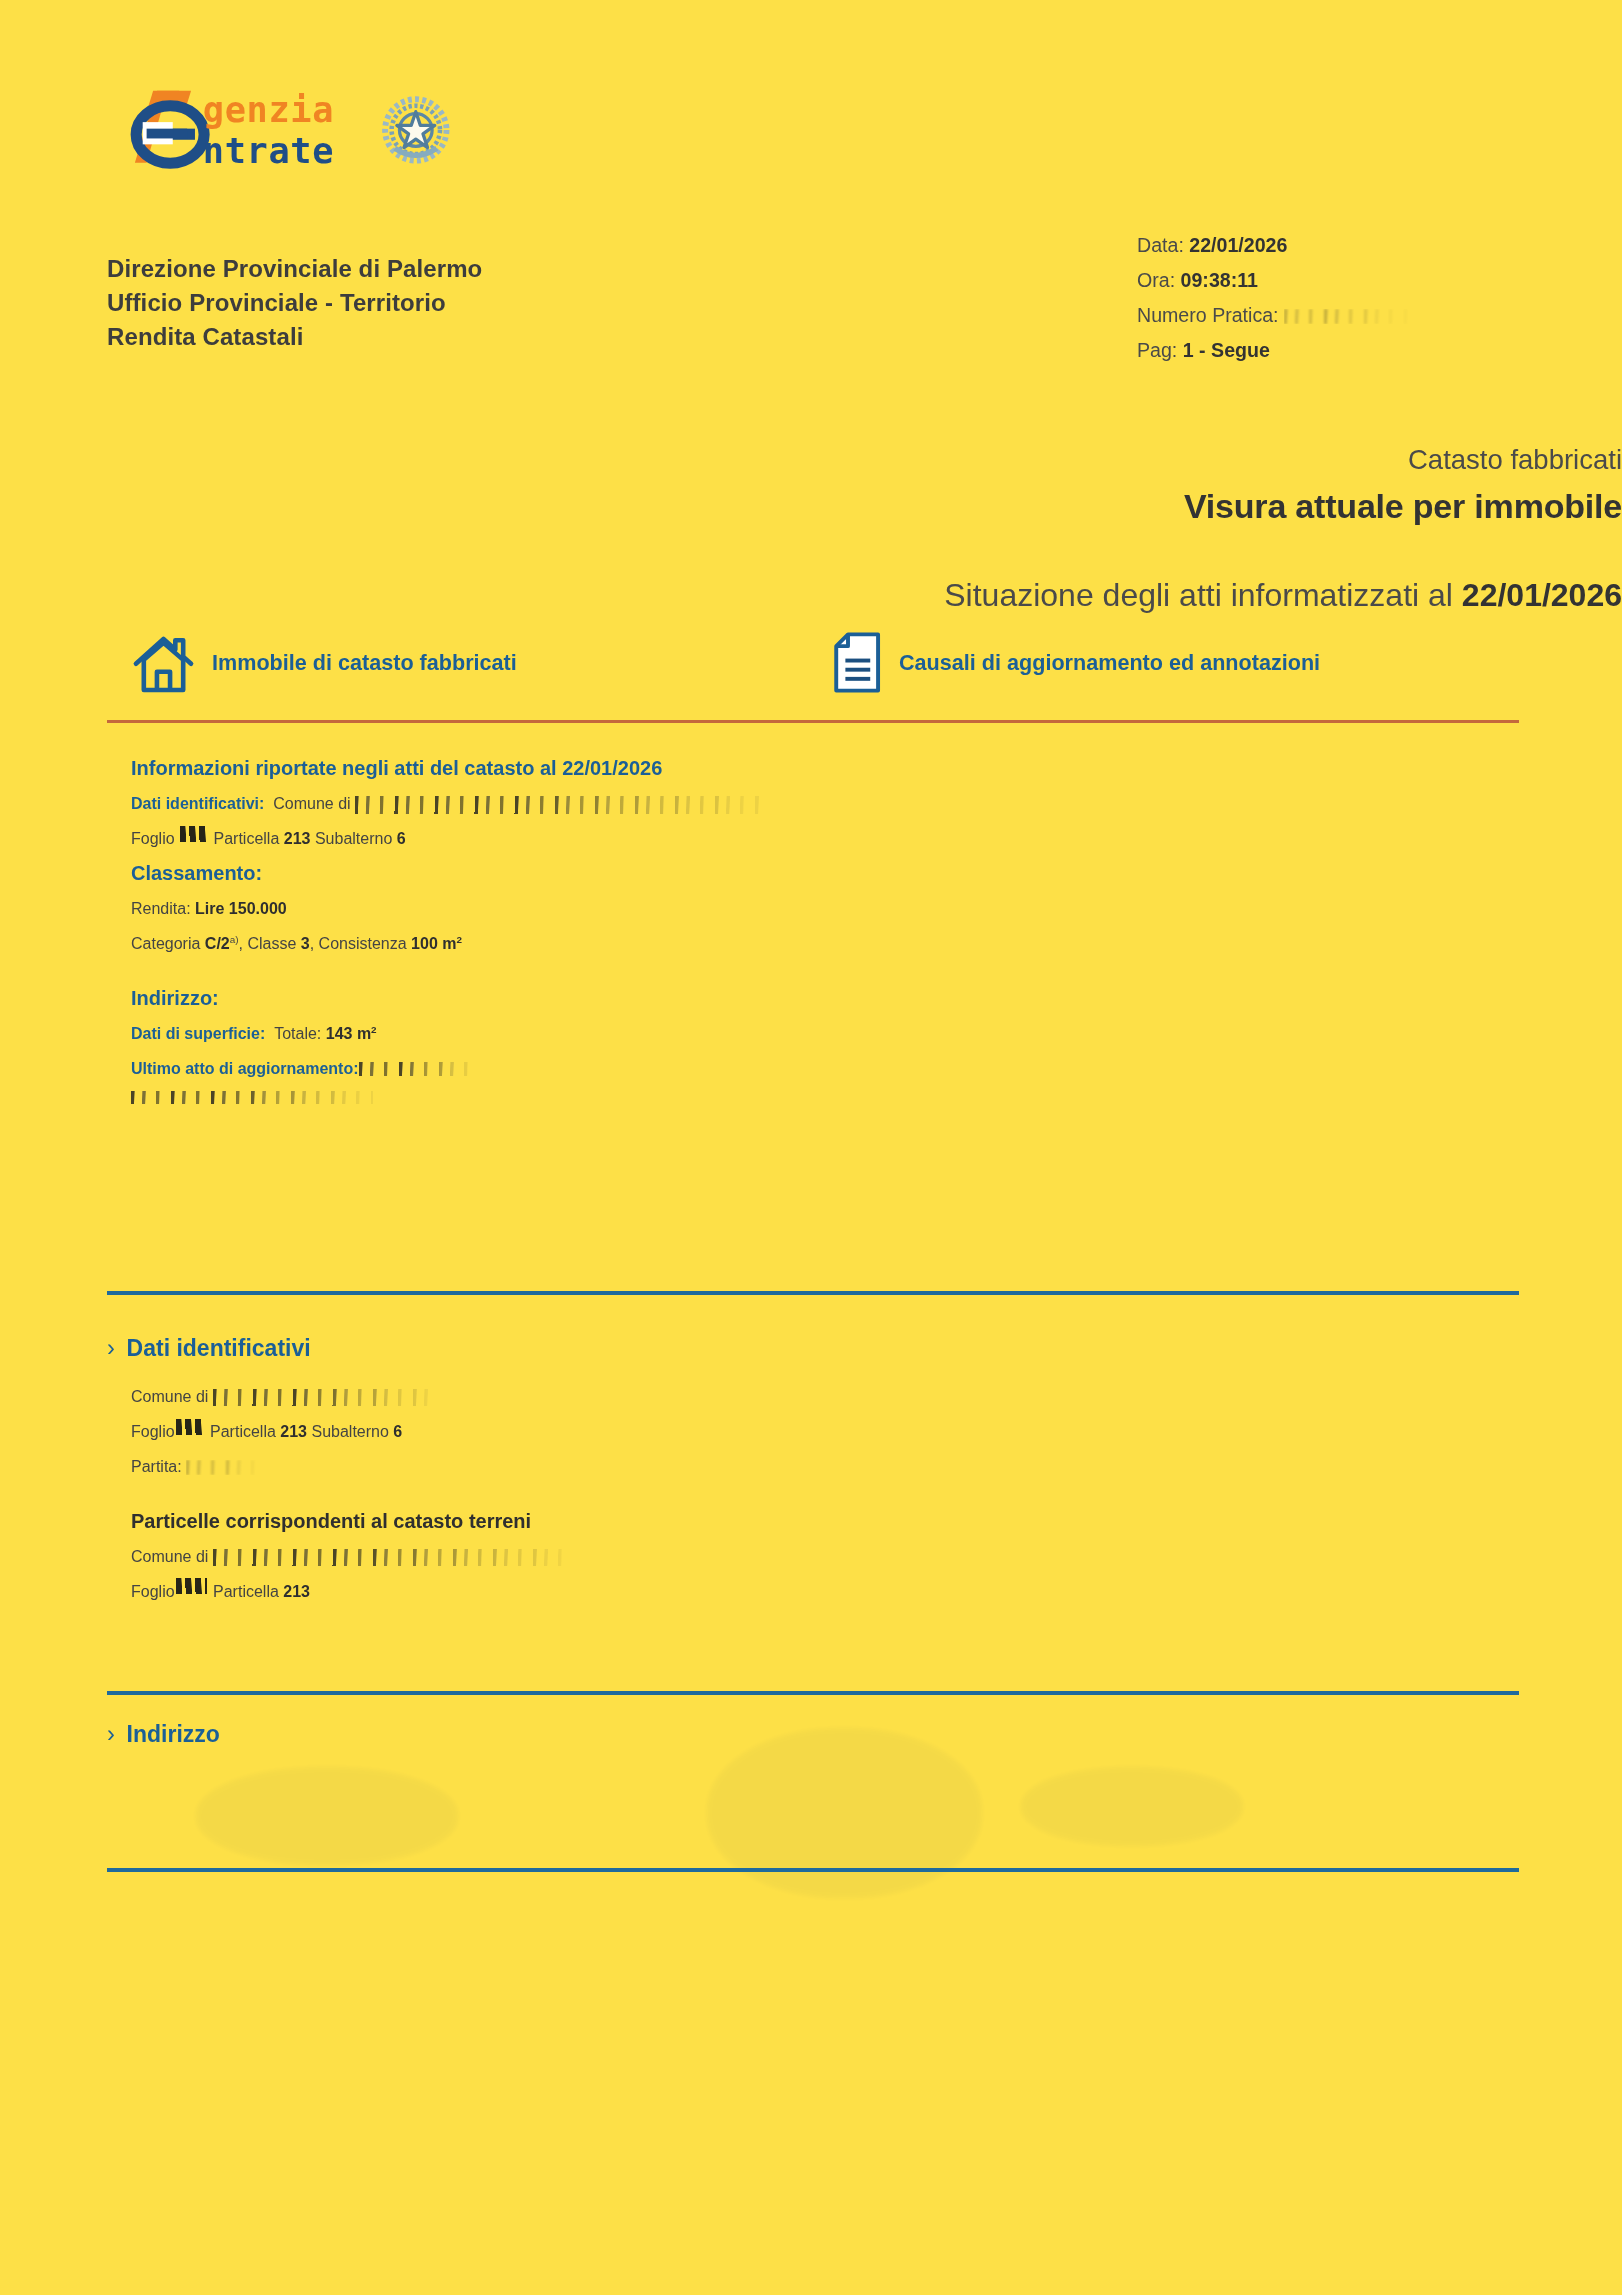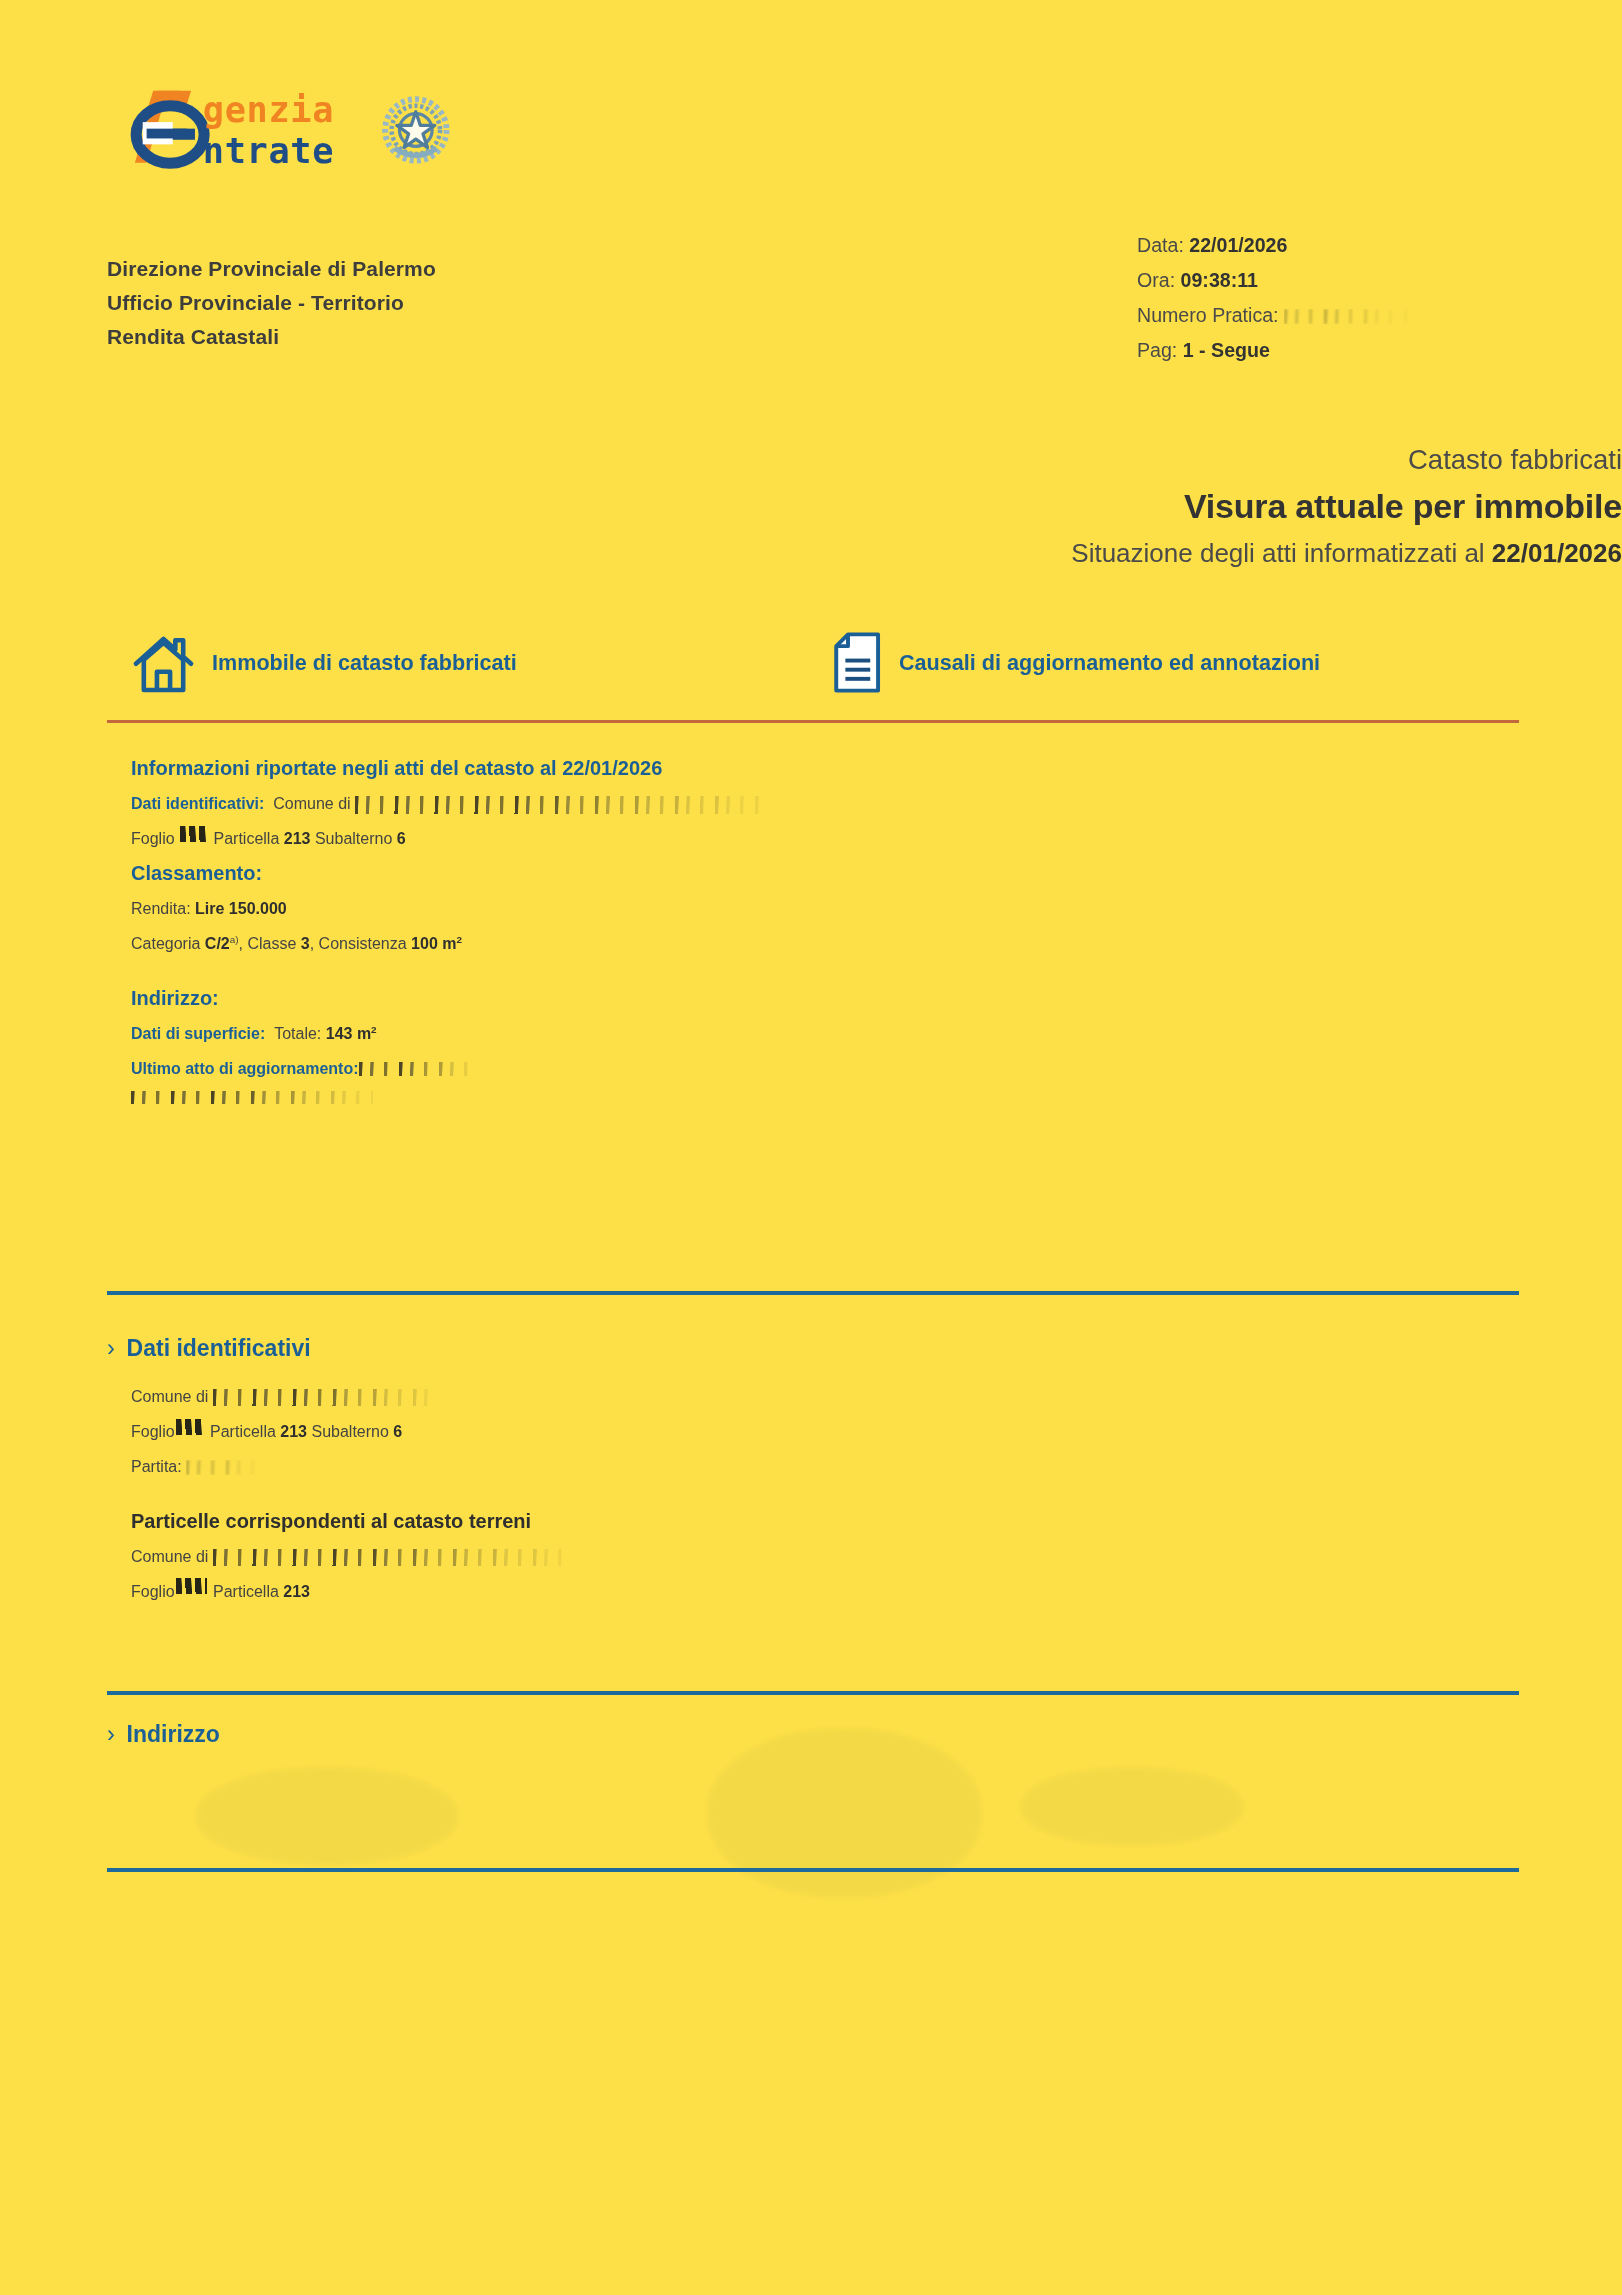--- a/index.html
+++ b/index.html
@@ -30,21 +30,21 @@
     width: 353px;
     height: 98px;
   }
   .logo-svg { display: block; }
 
   
   .hdr-left {
     position: absolute;
     left: 107px;
     top: 252px;
-    font-size: 21px;
+    font-size: 24px;
     font-weight: bold;
     line-height: 34px;
     color: #3d3d3d;
     letter-spacing: 0.1px;
   }
   .hdr-right {
     position: absolute;
     left: 1137px;
     top: 228px;
     font-size: 19.6px;
@@ -67,23 +67,24 @@
     line-height: 39px;
   }
   .t-big {
     font-size: 34px;
     font-weight: bold;
     color: #333;
     line-height: 54px;
     letter-spacing: -0.2px;
   }
   .t-sub {
-    font-size: 26px;
+    font-size: 32px;
     color: #4a4a4a;
     line-height: 41px;
+    margin-top: 42px;
   }
   .t-sub b { color: #333; }
 
   
   .tabrow {
     position: absolute;
     left: 107px;
     top: 631px;
     width: 1412px;
     height: 82px;

